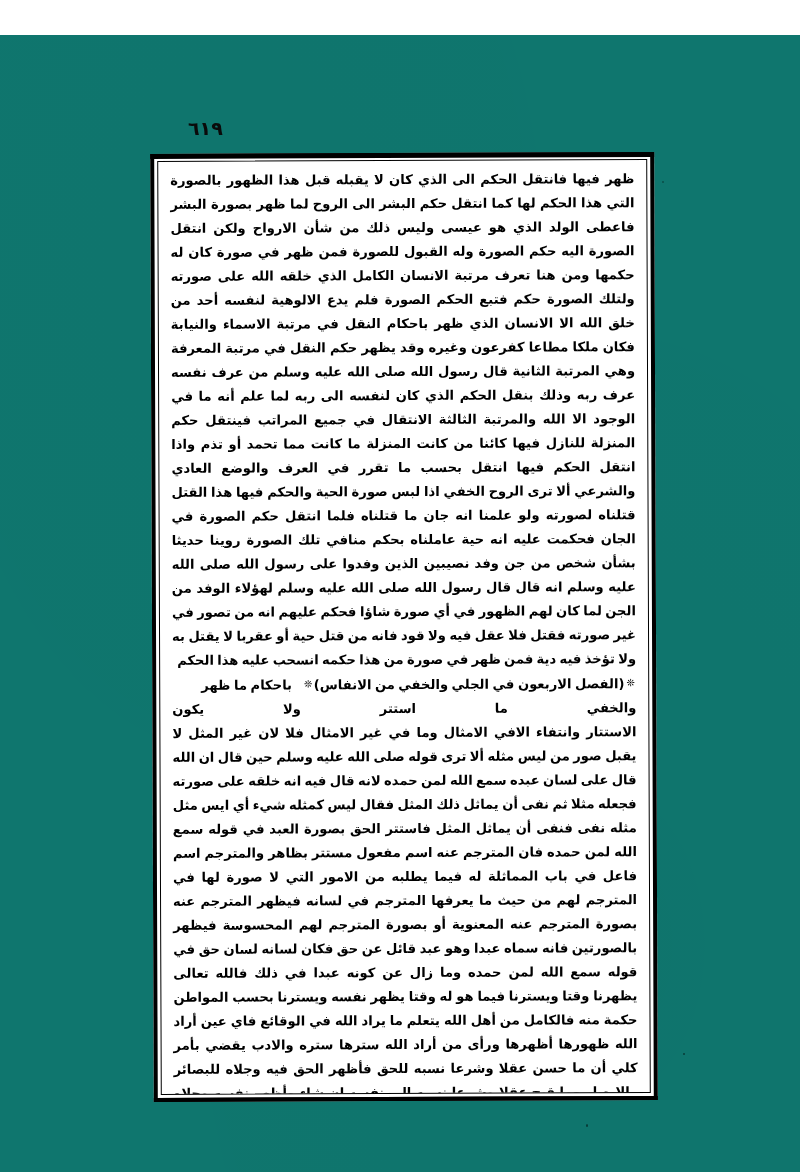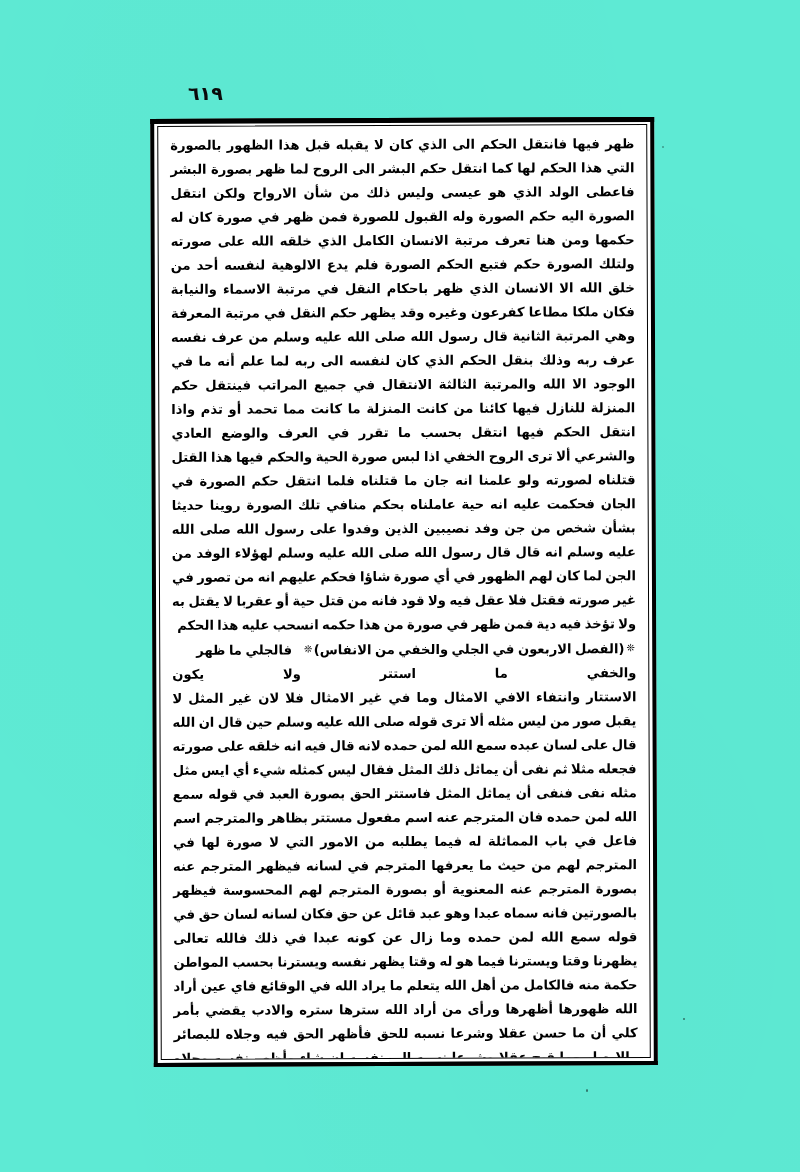--- a/index.html
+++ b/index.html
@@ -13,21 +13,22 @@
     height: 1172px;
     position: relative;
     overflow: hidden;
     font-family: "DejaVu Sans", "Liberation Sans", sans-serif;
   }
 
   
   .scan-sheet {
     position: absolute;
     inset: 0;
-    background: #5eead4;
+    background: #0f766e;
+    margin-top: 35px;
   }
 
   
   .paper-tone {
     position: absolute;
     inset: 0;
     background:
       radial-gradient(ellipse at 30% 20%, rgba(0,0,0,0.012) 0%, rgba(0,0,0,0) 60%),
       radial-gradient(ellipse at 75% 80%, rgba(0,0,0,0.014) 0%, rgba(0,0,0,0) 65%);
     pointer-events: none;
@@ -158,21 +159,21 @@
   <div class="text-frame">
     <div class="frame-top-thick"></div>
     <div class="frame-bottom-thick"></div>
 
     <div class="text-frame-inner">
       <div class="text-body">
 
         <p class="para-block tail-right">ظهر فيها فانتقل الحكم الى الذي كان لا يقبله قبل هذا الظهور بالصورة التي هذا الحكم لها كما انتقل حكم البشر الى الروح لما ظهر بصورة البشر فاعطى الولد الذي هو عيسى وليس ذلك من شأن الارواح ولكن انتقل الصورة اليه حكم الصورة وله القبول للصورة فمن ظهر في صورة كان له حكمها ومن هنا تعرف مرتبة الانسان الكامل الذي خلقه الله على صورته ولتلك الصورة حكم فتبع الحكم الصورة فلم يدع الالوهية لنفسه أحد من خلق الله الا الانسان الذي ظهر باحكام النقل في مرتبة الاسماء والنيابة فكان ملكا مطاعا كفرعون وغيره وقد يظهر حكم النقل في مرتبة المعرفة وهي المرتبة الثانية قال رسول الله صلى الله عليه وسلم من عرف نفسه عرف ربه وذلك بنقل الحكم الذي كان لنفسه الى ربه لما علم أنه ما في الوجود الا الله والمرتبة الثالثة الانتقال في جميع المراتب فينتقل حكم المنزلة للنازل فيها كائنا من كانت المنزلة ما كانت مما تحمد أو تذم واذا انتقل الحكم فيها انتقل بحسب ما تقرر في العرف والوضع العادي والشرعي ألا ترى الروح الخفي اذا لبس صورة الحية والحكم فيها هذا القتل قتلناه لصورته ولو علمنا انه جان ما قتلناه فلما انتقل حكم الصورة في الجان فحكمت عليه انه حية عاملناه بحكم منافي تلك الصورة روينا حديثا بشأن شخص من جن وفد نصيبين الذين وفدوا على رسول الله صلى الله عليه وسلم انه قال قال رسول الله صلى الله عليه وسلم لهؤلاء الوفد من الجن لما كان لهم الظهور في أي صورة شاؤا فحكم عليهم انه من تصور في غير صورته فقتل فلا عقل فيه ولا قود فانه من قتل حية أو عقربا لا يقتل به ولا تؤخذ فيه دية فمن ظهر في صورة من هذا حكمه انسحب عليه هذا الحكم</p>
 
         <div class="chapter-heading">
-          <span class="deco-mark">❊</span><span class="heading-title">(الفصل الاربعون في الجلي والخفي من الانفاس)</span><span class="deco-mark">❊</span><span class="heading-continuation">فالجلي ما ظهر والخفي ما استتر ولا يكون</span>
+          <span class="deco-mark">❊</span><span class="heading-title">(الفصل الاربعون في الجلي والخفي من الانفاس)</span><span class="deco-mark">❊</span><span class="heading-continuation">باحكام ما ظهر والخفي ما استتر ولا يكون</span>
         </div>
 
         <p class="para-block tail-right">الاستتار وانتفاء الافي الامثال وما في غير الامثال فلا لان غير المثل لا يقبل صور من ليس مثله ألا ترى قوله صلى الله عليه وسلم حين قال ان الله قال على لسان عبده سمع الله لمن حمده لانه قال فيه انه خلقه على صورته فجعله مثلا ثم نفى أن يماثل ذلك المثل فقال ليس كمثله شيء أي ايس مثل مثله نفى فنفى أن يماثل المثل فاستتر الحق بصورة العبد في قوله سمع الله لمن حمده فان المترجم عنه اسم مفعول مستتر بظاهر والمترجم اسم فاعل في باب المماثلة له فيما يطلبه من الامور التي لا صورة لها في المترجم لهم من حيث ما يعرفها المترجم في لسانه فيظهر المترجم عنه بصورة المترجم عنه المعنوية أو بصورة المترجم لهم المحسوسة فيظهر بالصورتين فانه سماه عبدا وهو عبد قائل عن حق فكان لسانه لسان حق في قوله سمع الله لمن حمده وما زال عن كونه عبدا في ذلك فالله تعالى يظهرنا وقتا ويسترنا فيما هو له وقتا يظهر نفسه ويسترنا بحسب المواطن حكمة منه فالكامل من أهل الله يتعلم ما يراد الله في الوقائع فاي عين أراد الله ظهورها أظهرها ورأى من أراد الله سترها ستره والادب يقضي بأمر كلي أن ما حسن عقلا وشرعا نسبه للحق فأظهر الحق فيه وجلاه للبصائر والابصار وما قبح عقلا وشرعا نسبه الى نفسه ان شاء وأظهر نفسه وجلاه أو نسبه الى الشيطان ان شاء وأظهر عين الشيطان فيه وجلاه فيكون باطنه خفيا لقوة فالهمها الغفور هاو نقواها وكل من عند الله ولكن مع هذا كله لابد ان لم يكن مثلا بصيره مثلا وحينئذ يستره والاما يستره ما ثم فانه مثل الانسان فهو يقبل الاستتار</p>
 
       </div>
     </div>
   </div>
 
   <div class="speckle" style="left:683px; top:1018px; width:2px; height:2px;"></div>
   <div class="speckle" style="left:586px; top:1089px; width:2px; height:3px;"></div>

